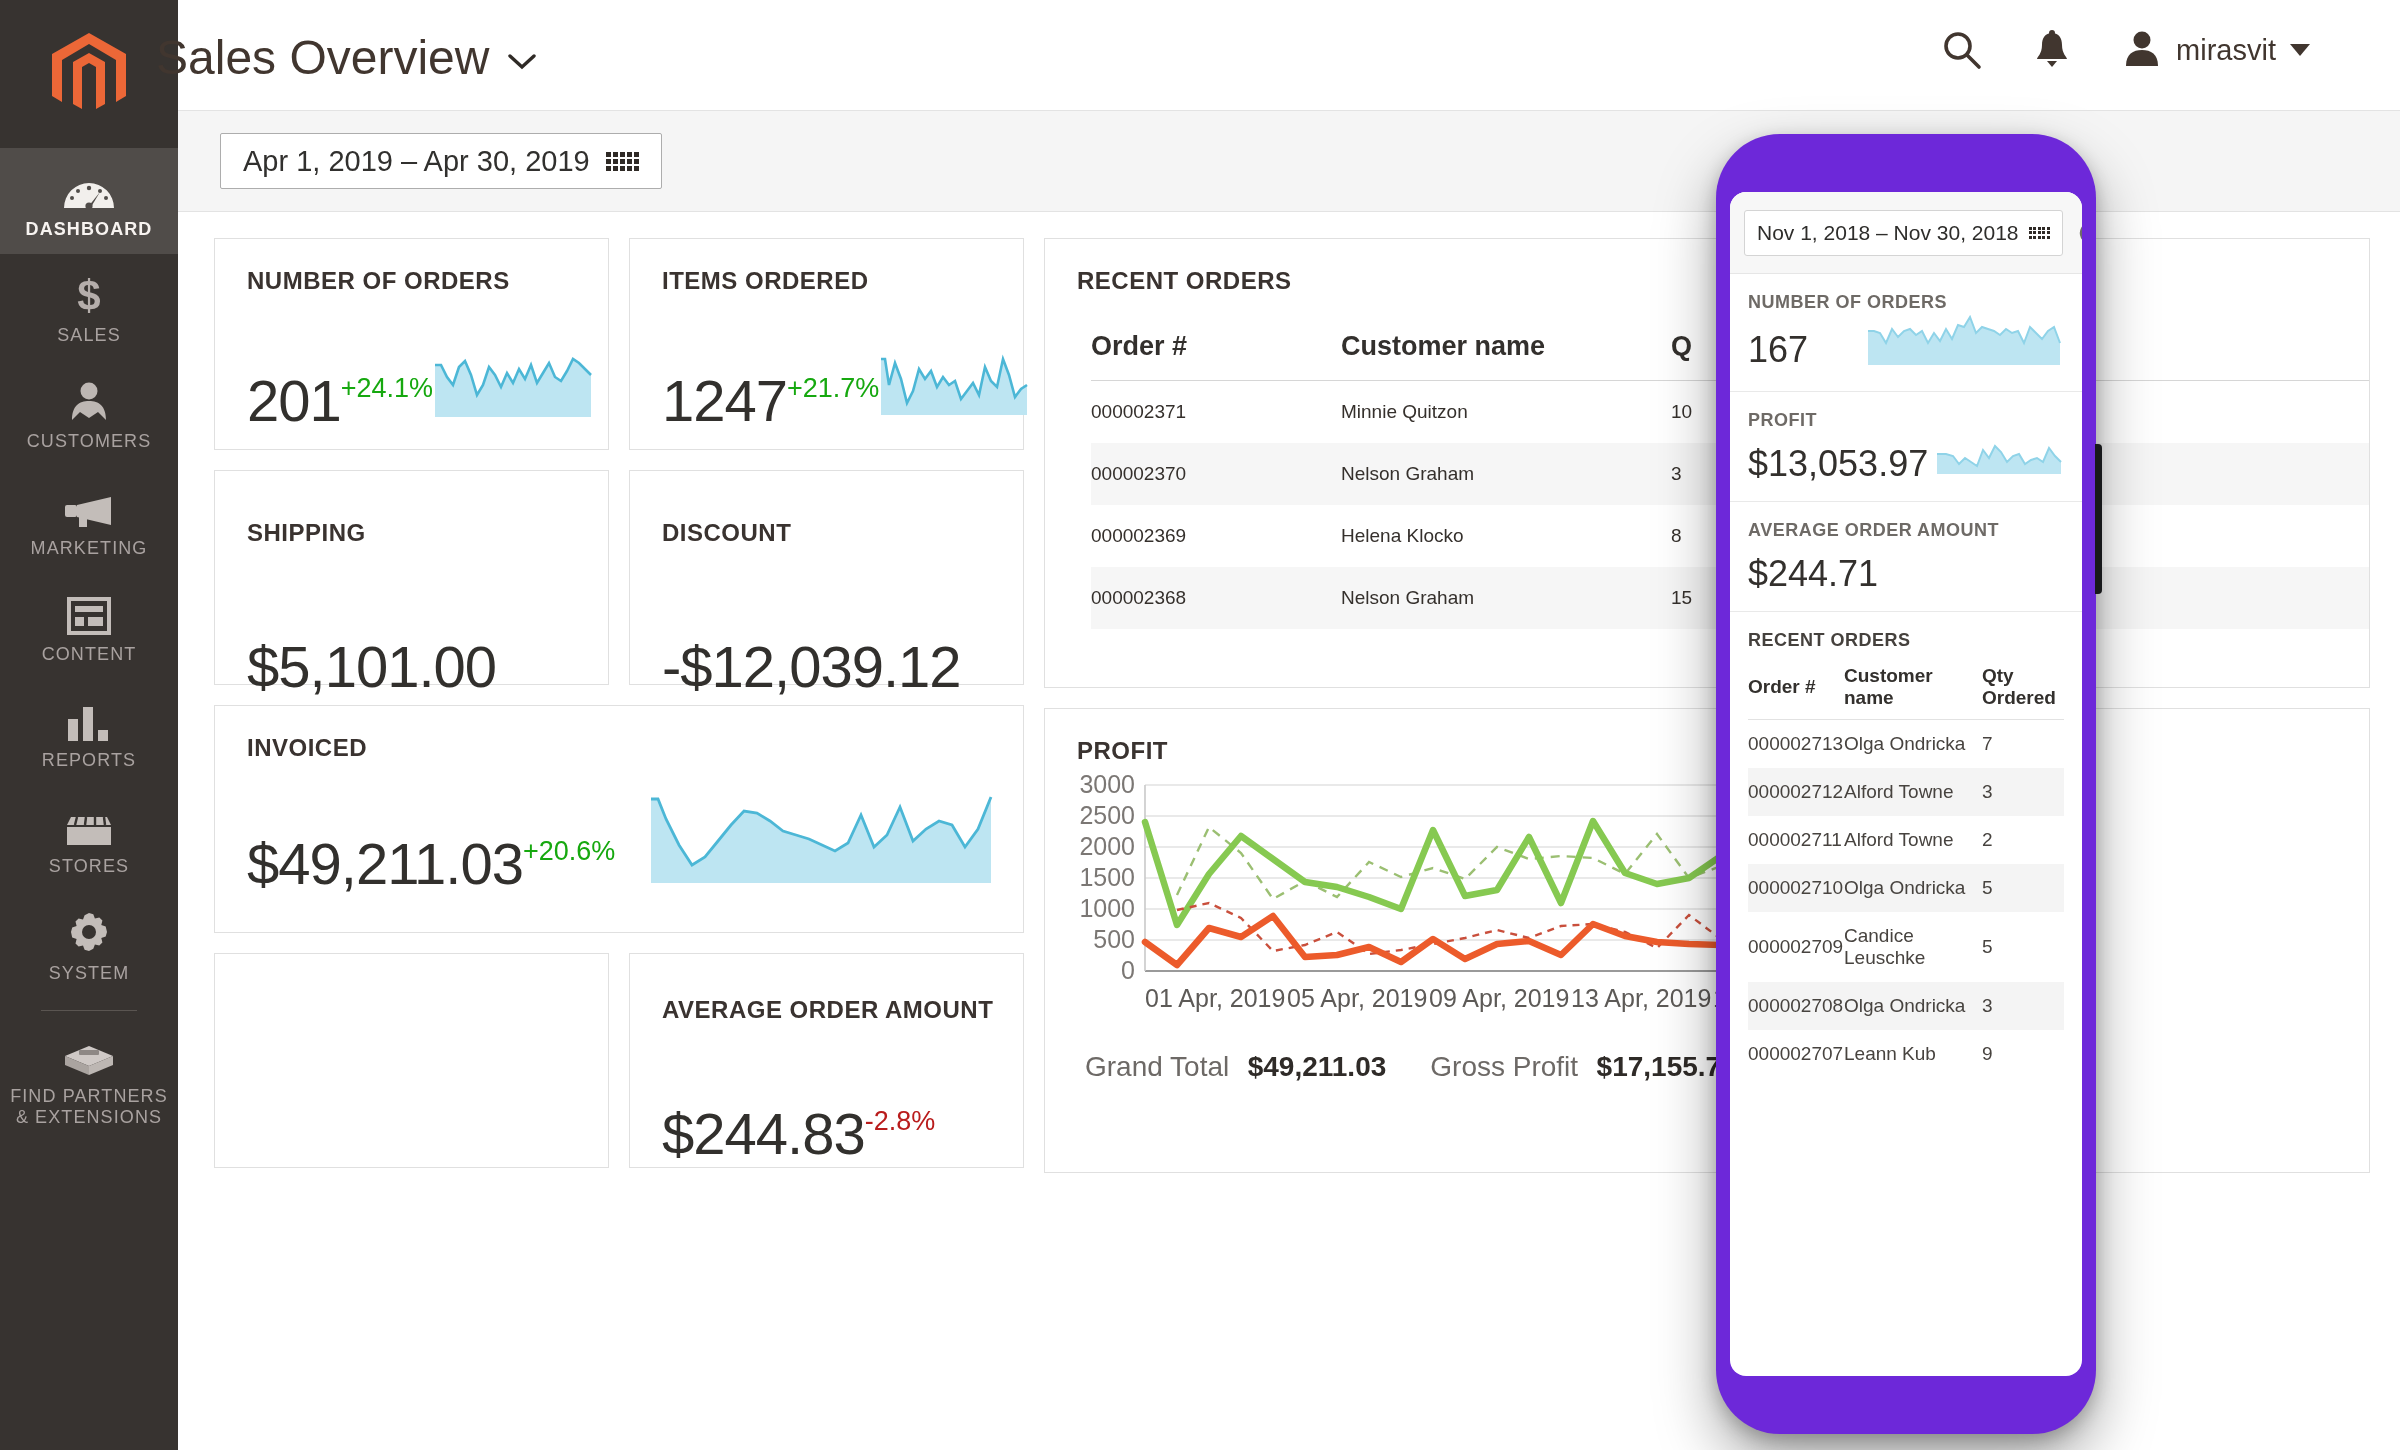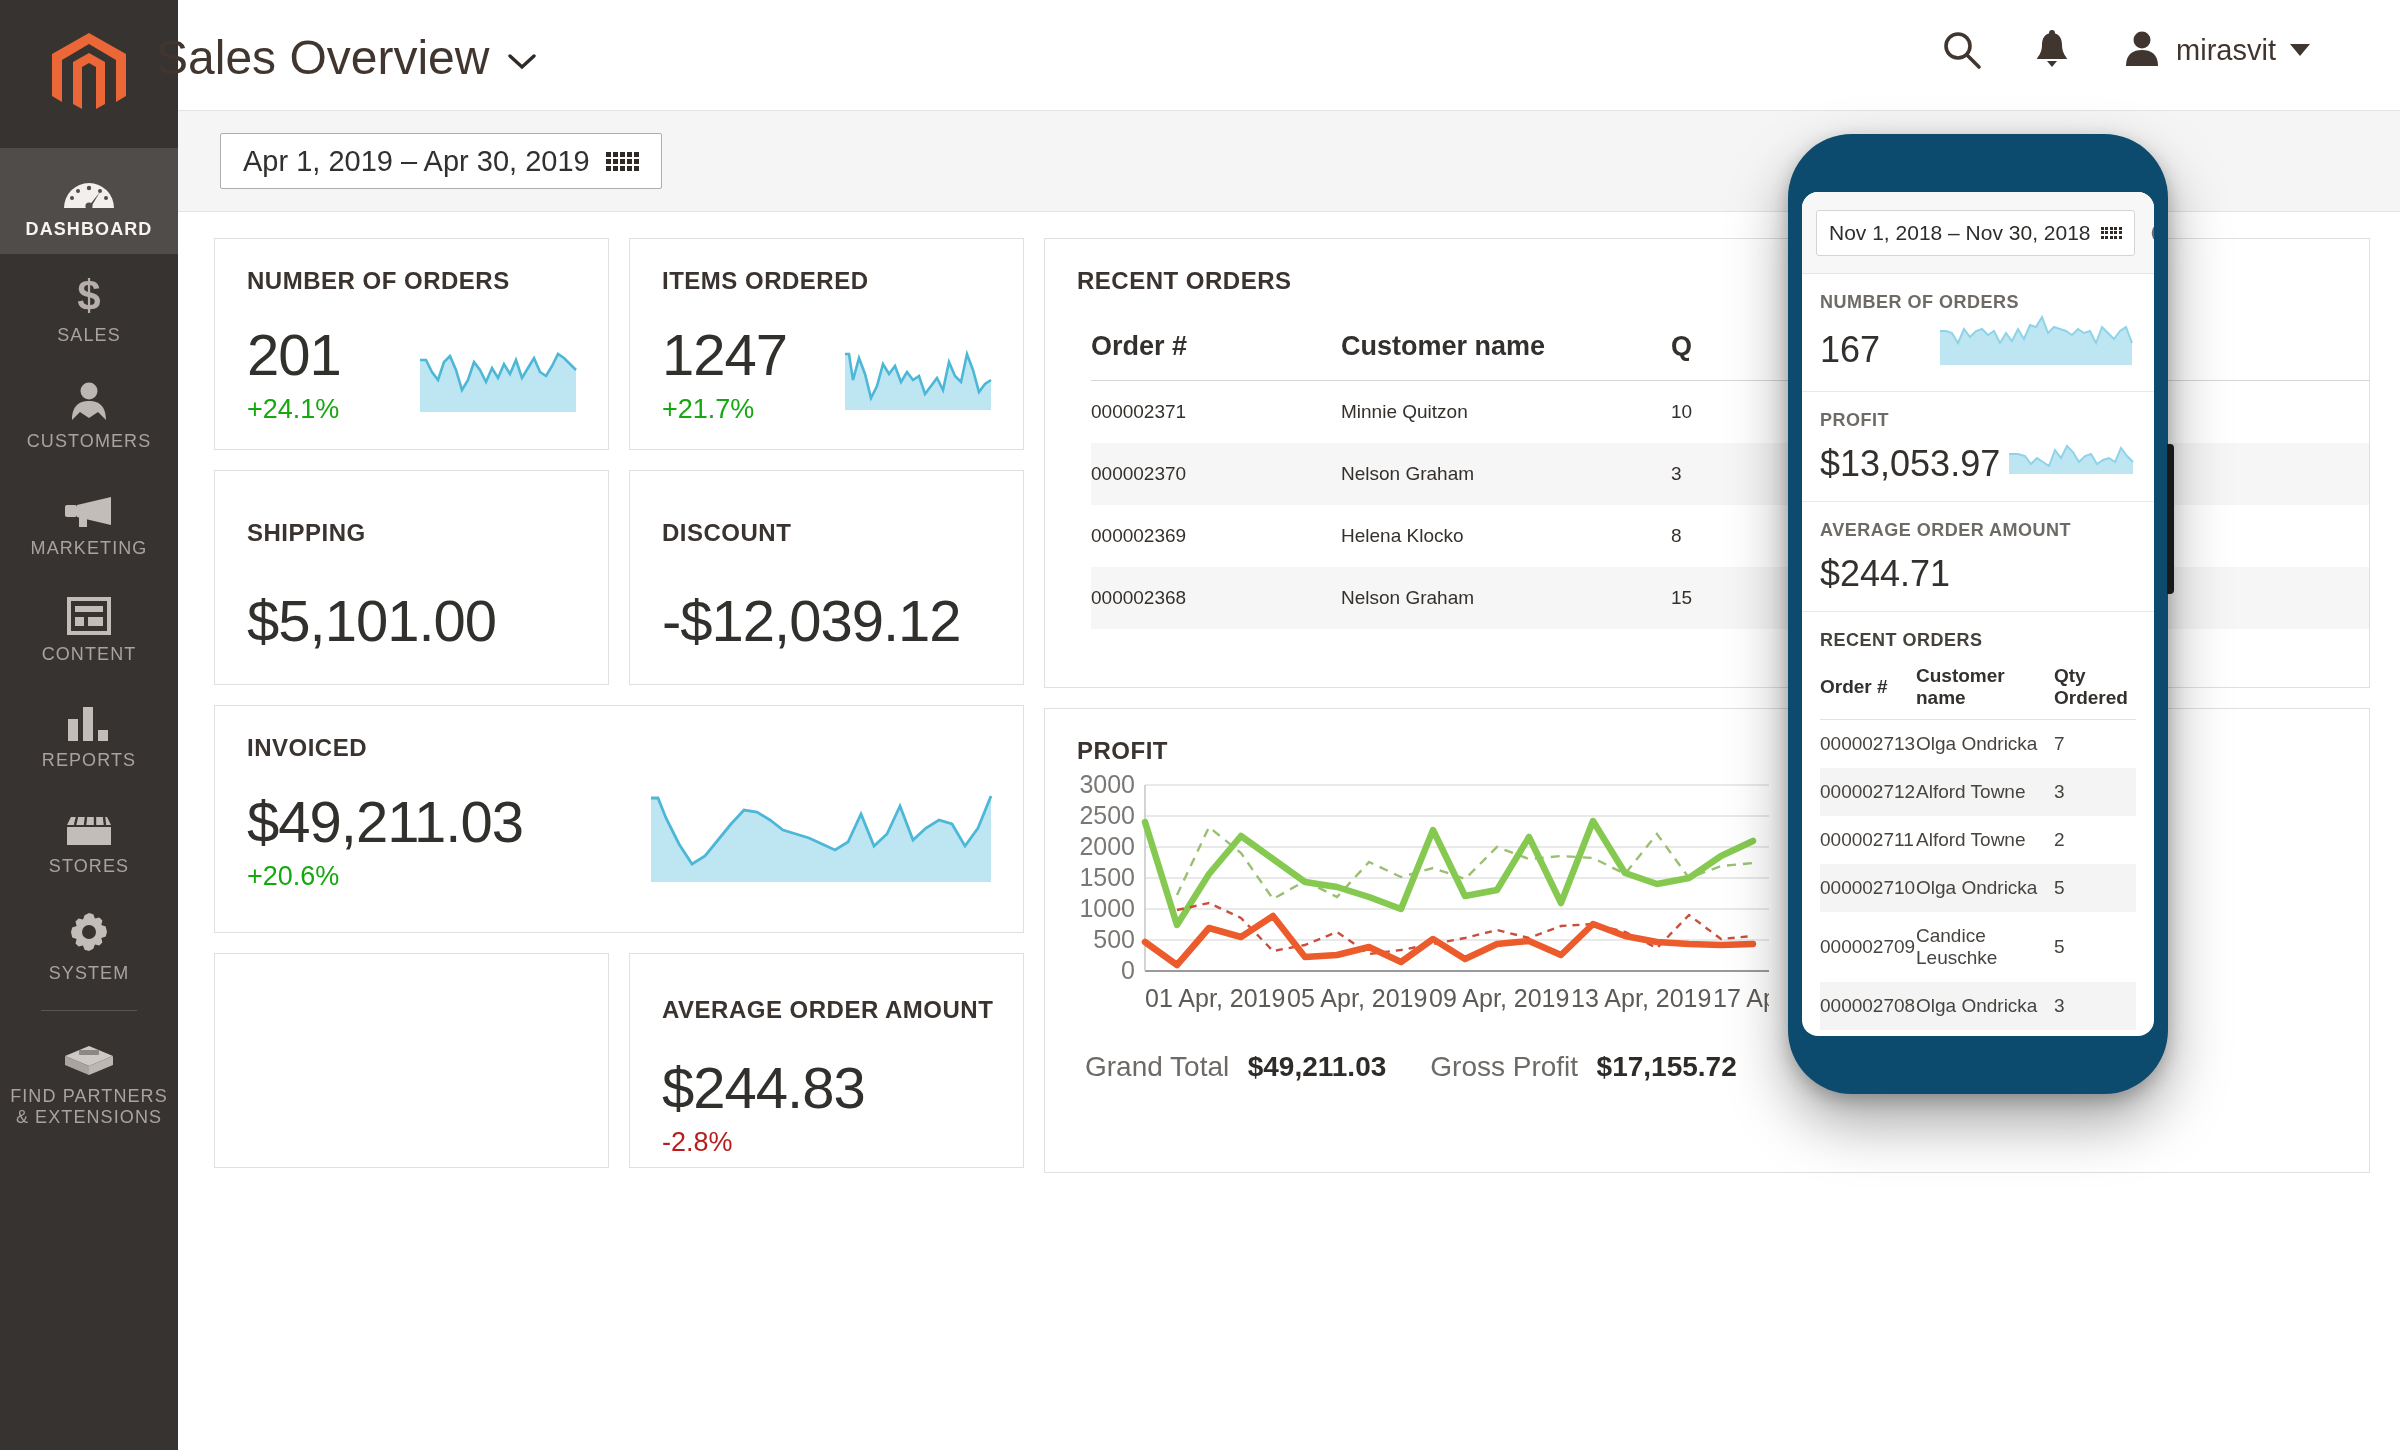--- a/index.html
+++ b/index.html
@@ -69,21 +69,21 @@
   .card { background:#fff; border:1px solid #e0e0e0; position:relative; }
   .card-title {
     font-size:24px; letter-spacing:0.5px; color:#3a3330; font-weight:bold;
     padding:28px 0 0 32px;
   }
   .big-num { font-size:58px; color:#32302d; font-weight:normal; letter-spacing:-1px; }
   .delta { font-size:27px; margin-top:6px; }
   .delta.up { color:#16a80f; }
   .delta.down { color:#b91c1c; }
   .kpi-body { display:flex; align-items:center; justify-content:space-between; padding:0 30px 0 32px; }
-  .kpi-left { display:flex; flex-direction:column; }
+  .kpi-left { display:flex; flex-direction:row;margin-top:46px; }
   .spark { flex:0 0 auto; }
 
   .card-half { width:395px; }
   .h-small { height:212px; }
   .h-med { height:215px; }
   .h-wide { width:810px; height:228px; }
 
   
   .otable { width:100%; border-collapse:collapse; }
   .otable th {
@@ -97,22 +97,22 @@
 
   
   .chart-card { position:relative; }
   .chart-area { padding:10px 0 0 24px; }
   .totals { display:flex; gap:44px; padding:22px 0 0 40px; align-items:baseline; }
   .tot-label { font-size:28px; color:#6d6966; }
   .tot-val { font-size:28px; color:#2f2b28; font-weight:bold; margin-left:14px; }
 
   
   .phone {
-    position:absolute; left:1788px; top:134px; width:380px; height:960px;
-    background:#0c4a6e; border-radius:64px;
+    position:absolute; left:1716px; top:134px; width:380px; height:1300px;
+    background:#6d28d9; border-radius:64px;
     box-shadow: 0 28px 60px rgba(0,0,0,.36), 0 6px 18px rgba(0,0,0,.22);
     z-index:50;
   }
   .phone::after{
     content:""; position:absolute; right:-6px; top:310px; width:7px; height:150px;
     background:#18191b; border-radius:0 4px 4px 0;
   }
   .phone-screen {
     position:absolute; left:14px; top:58px; right:14px; bottom:58px;
     background:#fff; border-radius:16px; overflow:hidden;

